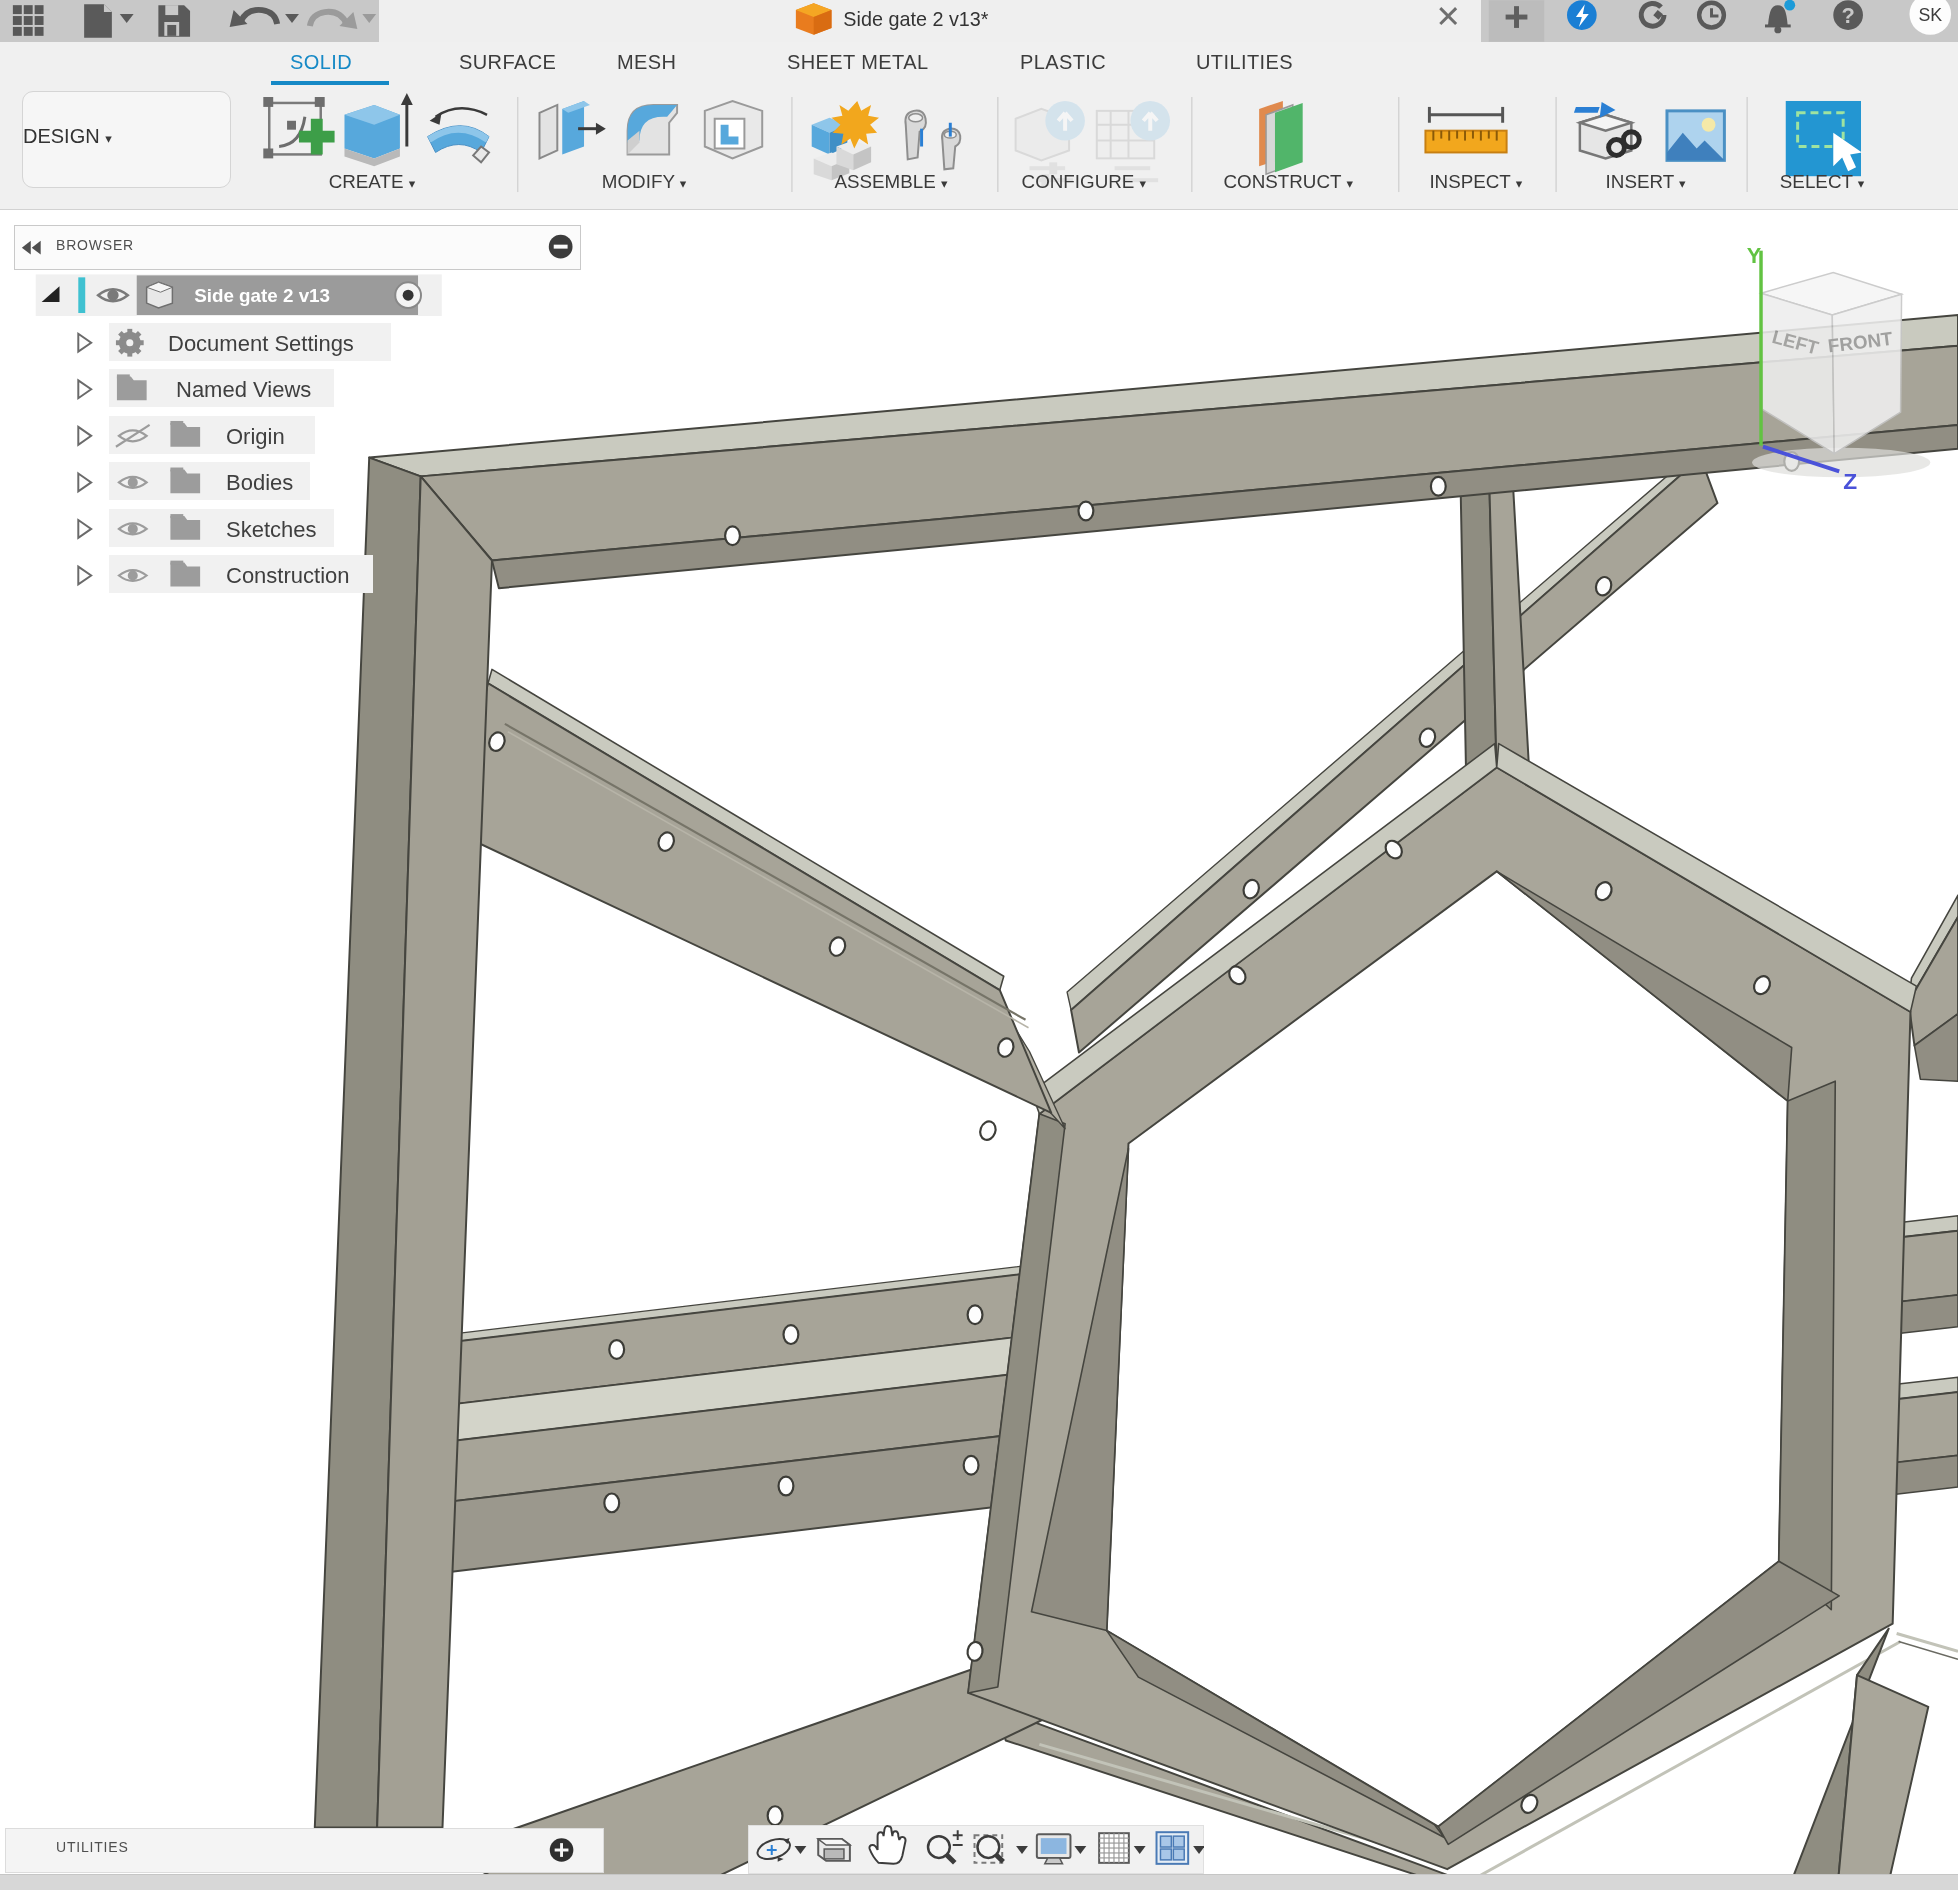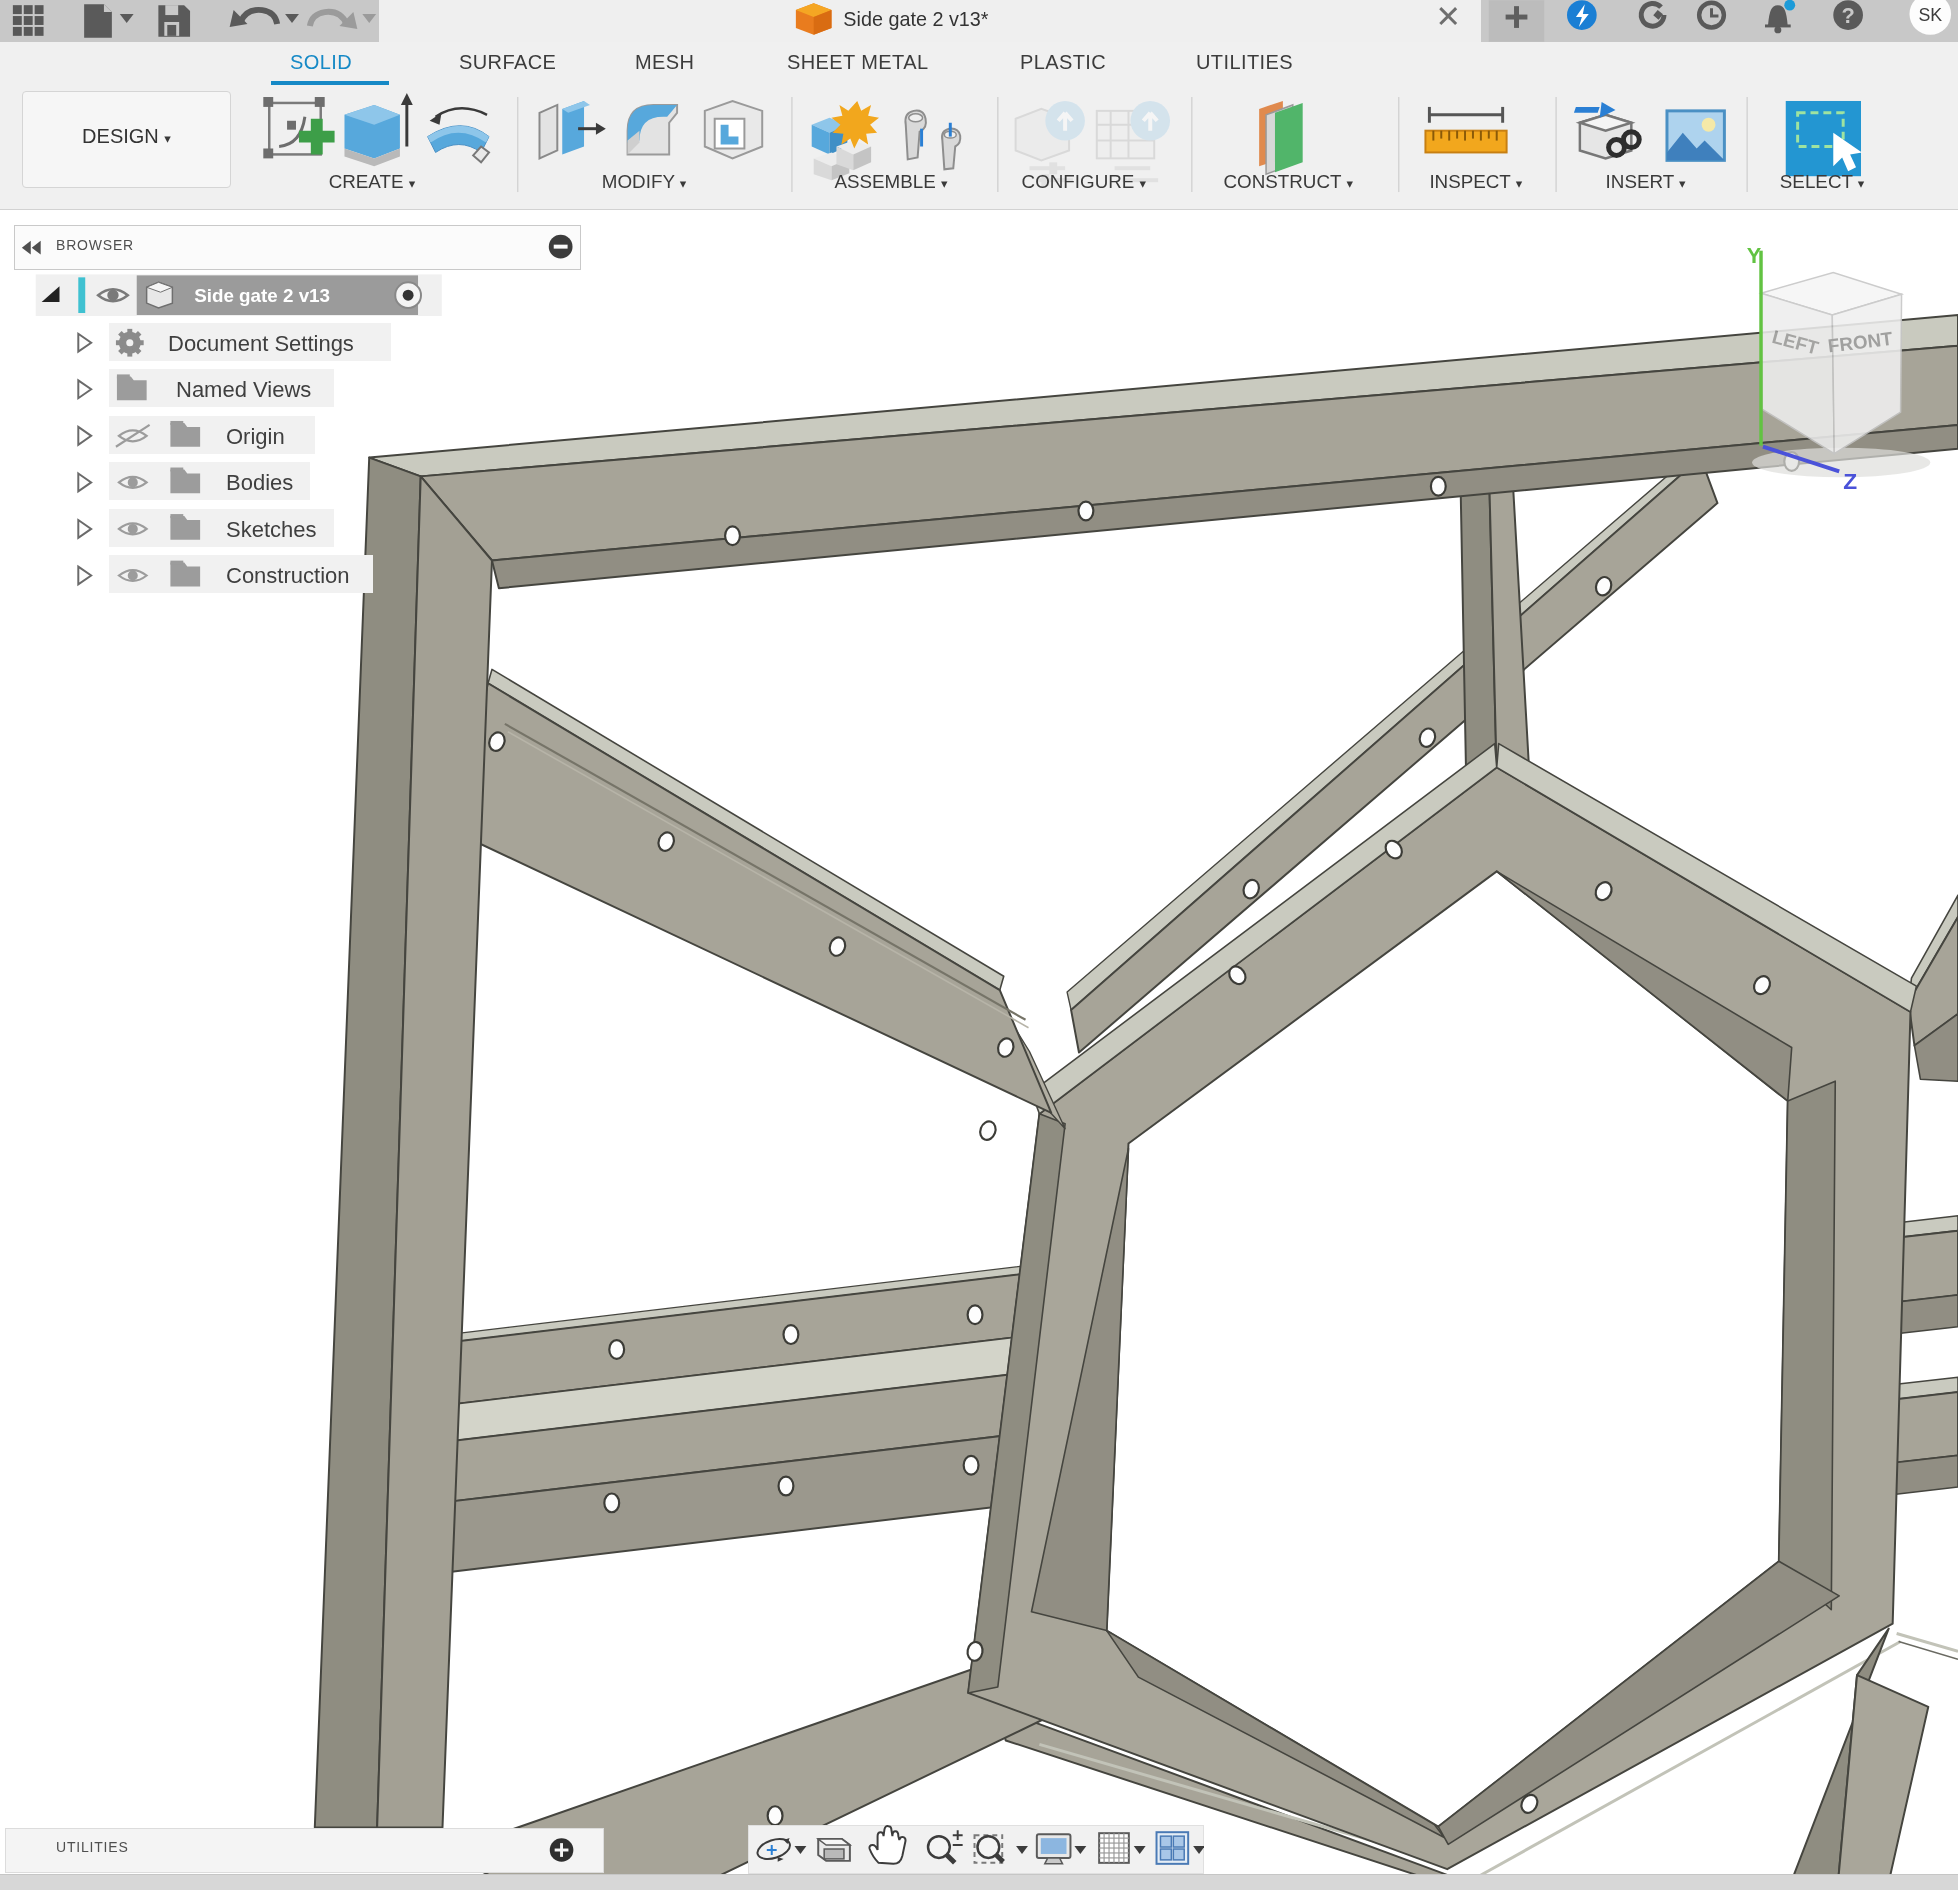--- a/index.html
+++ b/index.html
@@ -4,21 +4,21 @@
 *{margin:0;padding:0;box-sizing:border-box}
 html,body{width:1958px;height:1891px;background:#fff;font-family:"Liberation Sans",sans-serif;overflow:hidden;position:relative}
 .abs{position:absolute}
 #titlebar{left:0;top:0;width:1958px;height:42px;background:#efefef}
 #tb-left{left:0;top:0;width:379px;height:42px;background:#c8c8c8}
 #tb-right{left:1481px;top:0;width:477px;height:42px;background:#c8c8c8}
 #tabrow{left:0;top:42px;width:1958px;height:44px;background:#f0f0f0}
 #toolbar{left:0;top:85px;width:1958px;height:125px;background:#f0f0f0;border-bottom:1px solid #d2d2d2}
 .tab{position:absolute;top:9px;font-size:20px;color:#3c3c3c;letter-spacing:0.4px}
 .carat{font-size:13px;color:#3a3a3a}
-#designbtn{left:22px;top:91px;width:209px;height:97px;background:#f6f6f6;border:1px solid #d5d5d5;border-radius:4px;text-align:center;line-height:89px;font-size:20px;color:#333}
+#designbtn{left:22px;top:91px;width:209px;height:97px;background:#f6f6f6;border:1px solid #d5d5d5;border-radius:11px;line-height:89px;font-size:20px;color:#333}
 #browser{left:14px;top:225px;width:567px;height:45px;background:#fbfbfb;border:1px solid #c9c9c9}
 .brow{position:absolute;height:38px;background:#f1f1f1}
 .btxt{position:absolute;font-size:22px;color:#3f3f3f;white-space:nowrap}
 #comments{left:5px;top:1828px;width:599px;height:45px;background:#f4f4f4;border:1px solid #dcdcdc}
 #navbar{left:748px;top:1825px;width:456px;height:49px;background:#f1f1f1;border:1px solid #e0e0e0}
 #bottomstrip{left:0;top:1874px;width:1958px;height:17px;background:#d7d7d7;border-top:1px solid #c6c6c6}
 .ttxt{position:absolute;font-size:14px;color:#4f4f4f;letter-spacing:0.8px}
 </style></head>
 <body>
 <div class="abs" id="viewport" style="left:0;top:210px;width:1958px;height:1681px">
@@ -179,21 +179,21 @@
  <circle cx="1867" cy="15" r="15" fill="#5a5a5a"></circle>
     <text x="1867" y="23" font-size="22" font-weight="bold" fill="#c8c8c8" text-anchor="middle" font-family="Liberation Sans, sans-serif">?</text>
 
  <circle cx="1950" cy="14" r="21" fill="#fdfdfd"></circle>
     <text x="1950" y="21" font-size="18" fill="#3c3c3c" text-anchor="middle" font-family="Liberation Sans, sans-serif">SK</text>
 </svg>
 
 <div class="abs" id="tabrow">
  <span class="tab" style="left:290px;color:#1689c6;font-weight:normal">SOLID</span>
  <span class="tab" style="left:459px">SURFACE</span>
- <span class="tab" style="left:635px">MESH</span>
+ <span class="tab" style="left:617px">MESH</span>
  <span class="tab" style="left:787px">SHEET METAL</span>
  <span class="tab" style="left:1020px">PLASTIC</span>
  <span class="tab" style="left:1196px">UTILITIES</span>
  <div class="abs" style="left:271px;top:39px;width:118px;height:5px;background:#1689c6"></div>
 </div>
 
 <div class="abs" id="toolbar"></div>
 <div class="abs" id="designbtn">DESIGN <span class="carat">▾</span></div>
 <svg class="abs" style="left:0;top:85px" width="1958" height="125" viewBox="0 0 1978 126">
 

